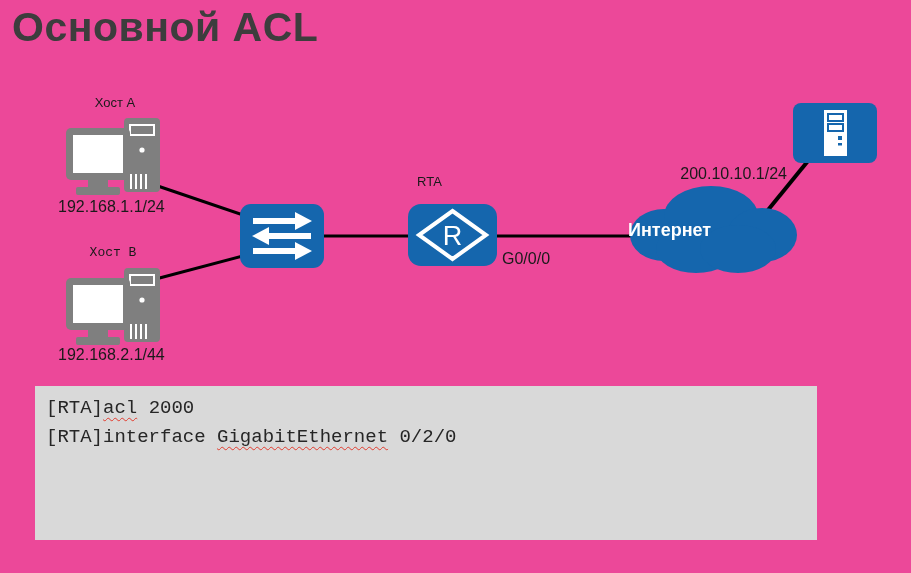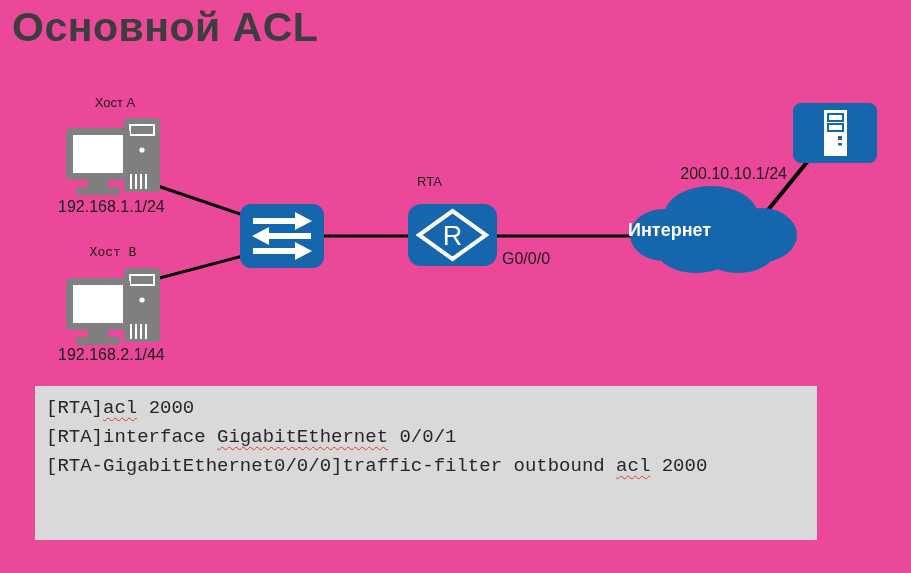--- a/index.html
+++ b/index.html
@@ -171,17 +171,16 @@
       <rect x="35" y="11" width="15" height="7" fill="#ffffff" stroke="#1566ad" stroke-width="2"></rect>
       <rect x="35" y="21" width="15" height="7" fill="#ffffff" stroke="#1566ad" stroke-width="2"></rect>
       <rect x="45" y="33" width="4" height="4" fill="#1566ad"></rect>
       <rect x="45" y="40" width="4" height="2.5" fill="#1566ad"></rect>
     </svg>
   </div>
   <div class="ip-label" style="left:660px; top:122px; width:127px; text-align:right;margin-top:43px;">200.10.10.1/24</div>
 
   <div class="code-block">
     <div class="code-line"><span>[RTA]</span><span class="squiggle">acl</span><span> 2000</span></div>
-    <div class="code-line"><span>[RTA]interface </span><span class="squiggle">GigabitEthernet</span><span> 0/0/1</span></div>
-    <div class="code-line"><span>[RTA-GigabitEthernet0/0/0]traffic-filter outbound </span><span class="squiggle">acl</span><span> 2000</span></div>
+    <div class="code-line"><span>[RTA]interface </span><span class="squiggle">GigabitEthernet</span><span> 0/2/0</span></div>
   </div>
 
 </div>
 
 </body></html>

